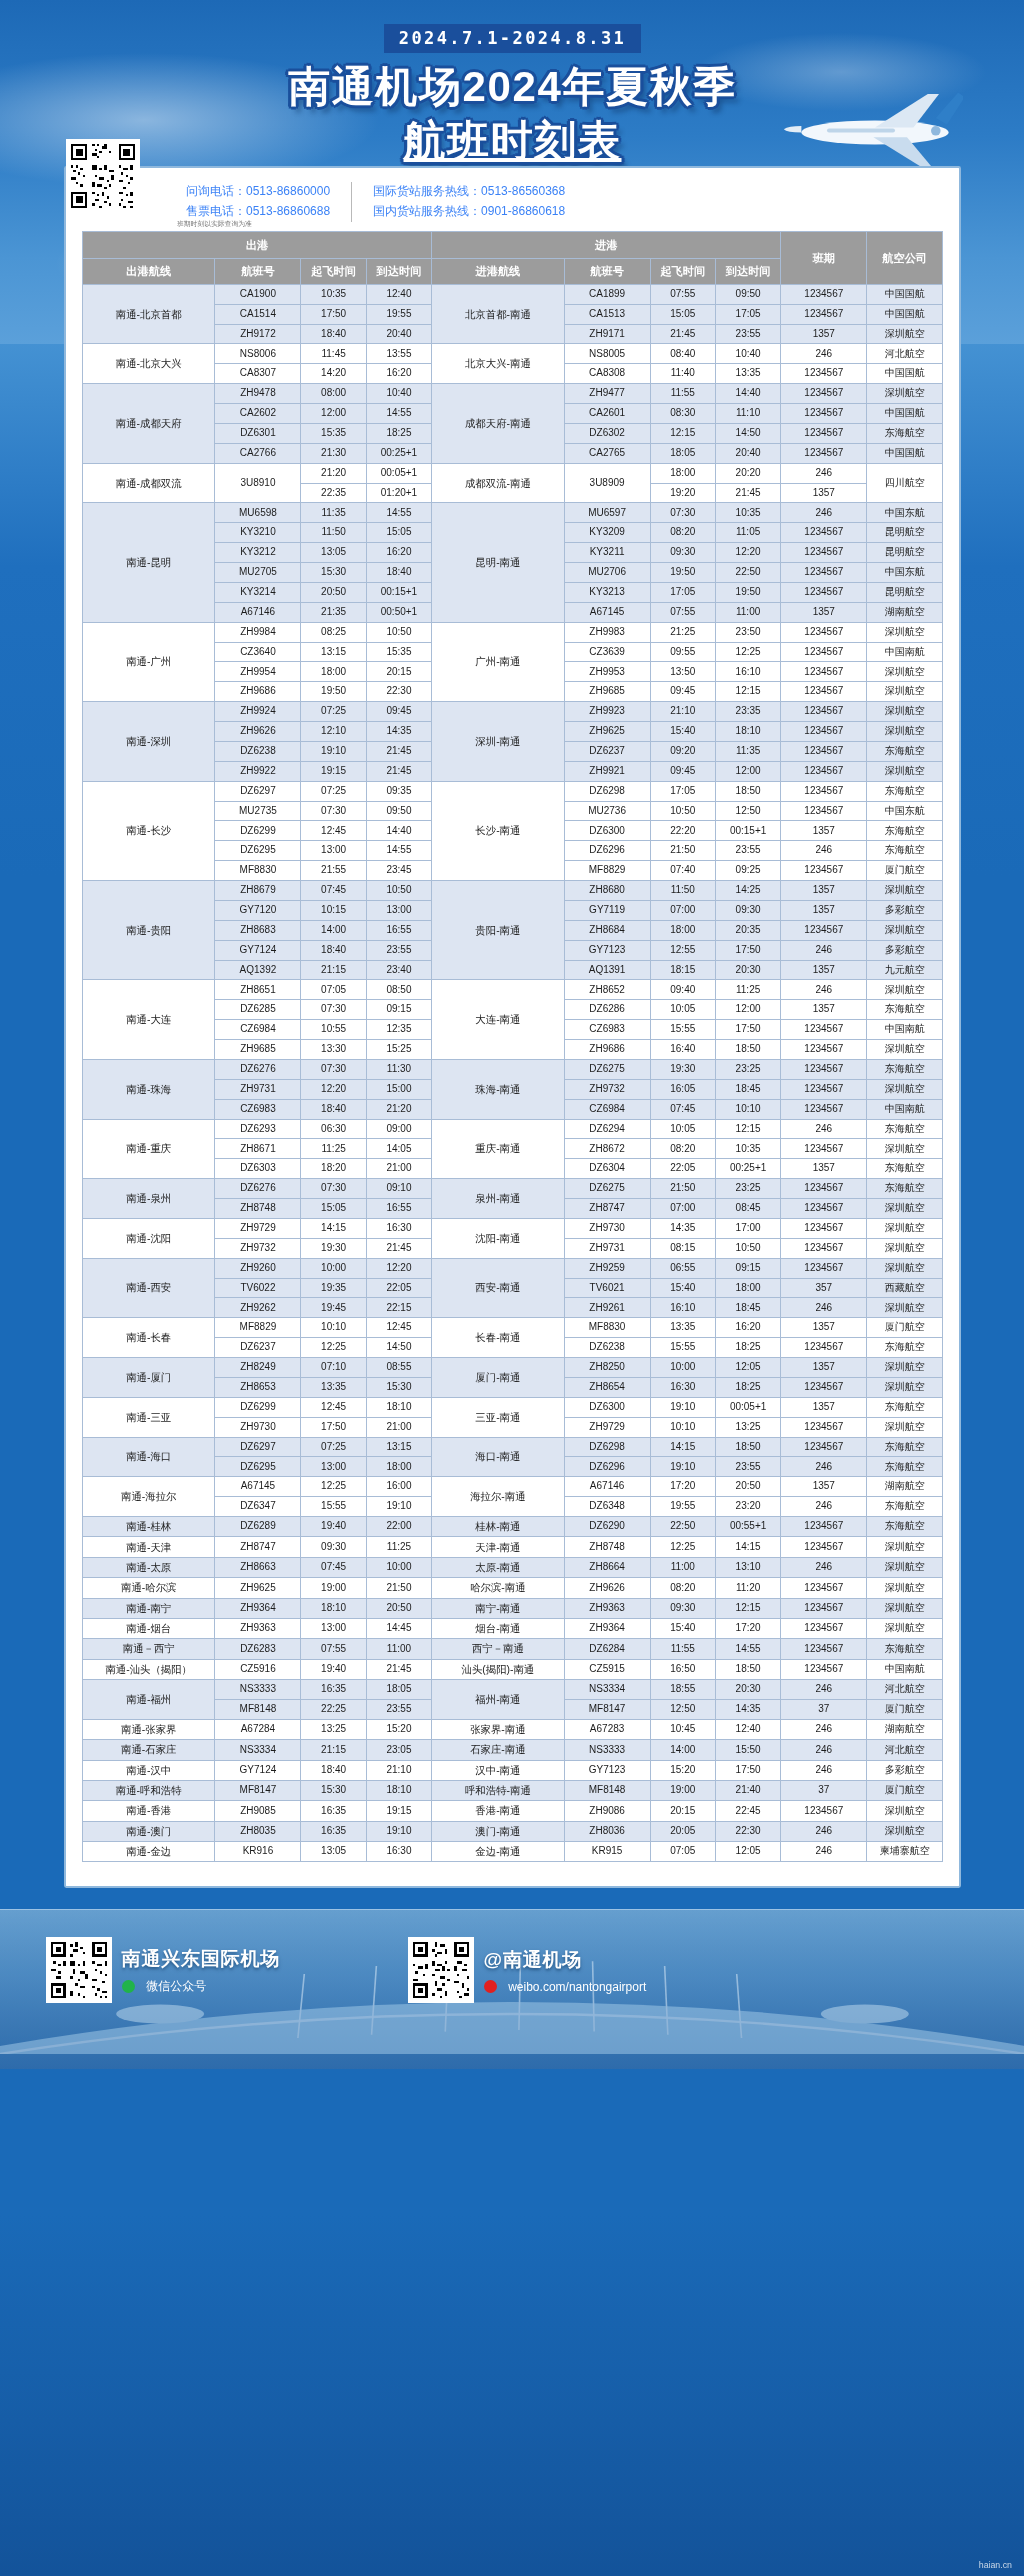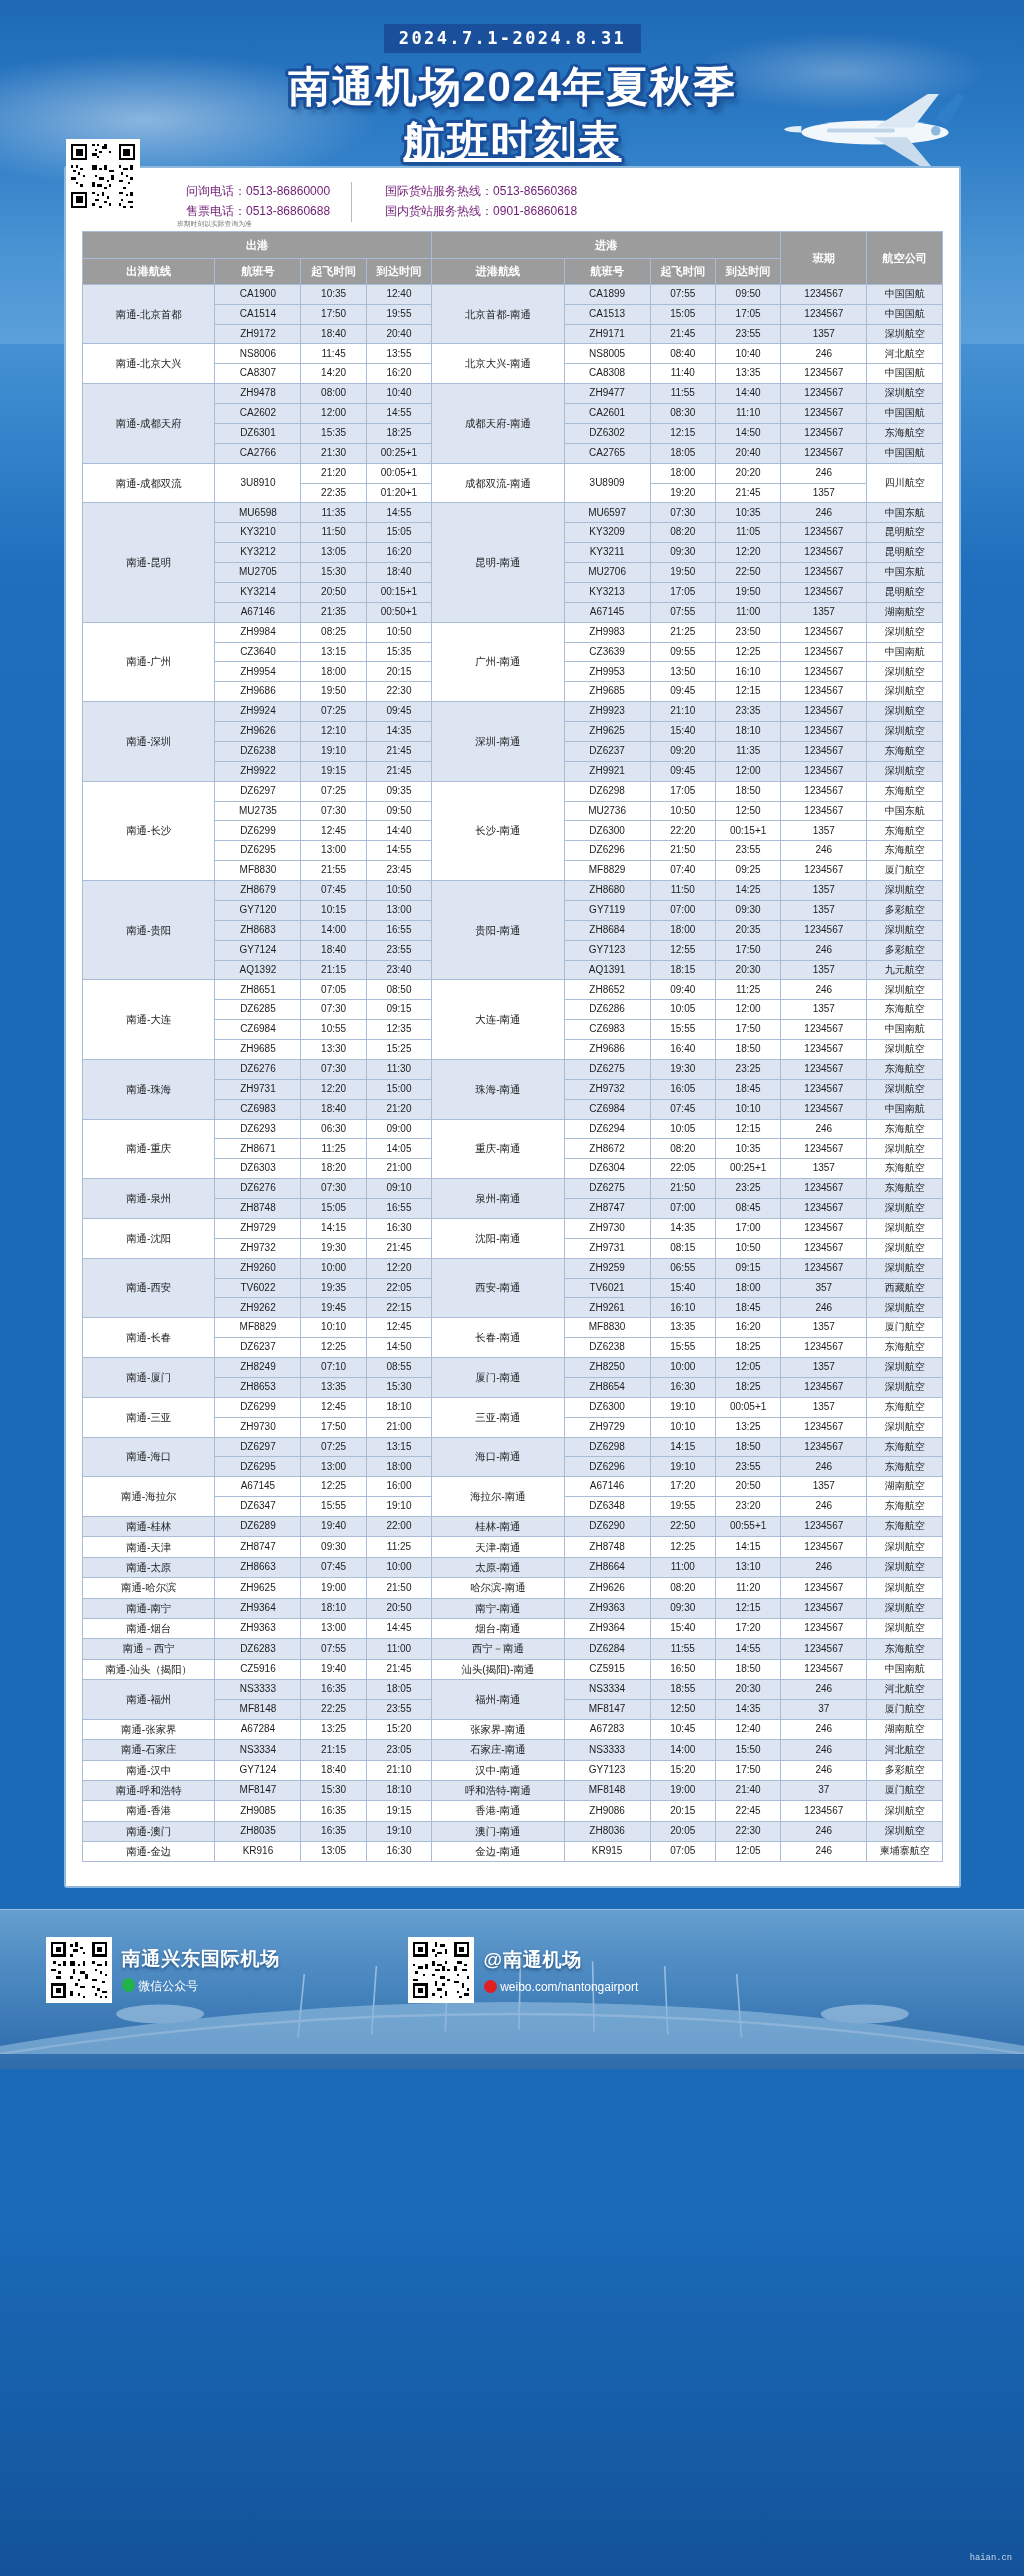--- a/index.html
+++ b/index.html
@@ -63,22 +63,22 @@
   .card {
     position:relative; z-index:4;
     margin:0 auto; width:897px;
     background:#ffffff;
     border:2.4px solid #8fb8dd;
     border-radius:2.4px;
     padding:14.4px 16px 24px;
     margin-top:-38px;
   }
   .contact {
-    display:flex; gap:12px; margin-left:96px; margin-bottom:9.6px;
-    font-size:12px; color:#701a75; line-height:1.65;
+    display:flex; gap:0; margin-left:96px; margin-bottom:9.6px;
+    font-size:12px; color:#3b82f6; line-height:1.65;
   }
   .contact .col { padding:0 21px; }
   .contact .col:first-child { border-right:0.8px solid #b9b9b9; padding-left:8px;}
   .note { position:absolute; left:111px; top:51px; font-size:6.8px; color:#777; }
 
   table.sched { border-collapse:collapse; width:100%; font-size:10px; color:#1c1c1c; }
   table.sched th, table.sched td {
     border:0.8px solid #a8bcd6; text-align:center; padding:3.2px 1.6px; line-height:1.25;
     white-space:nowrap;
   }
@@ -100,30 +100,30 @@
     border-top:1.6px solid #9dc3e4;
   }
   .roof { position:absolute; left:0; top:16px; width:1025px; height:128px; overflow:hidden; opacity:.55;}
   .social { position:relative; display:flex; align-items:center; padding-top:27px; }
   .soc { display:flex; align-items:center; gap:9.6px; }
   .soc.left { margin-left:46px; }
   .soc.right { margin-left:128px; }
   .soc .qrimg { width:66px; height:66px; }
   .soc .lbl { color:#ffffff; }
   .soc .lbl .big { font-size:19px; font-weight:bold; text-shadow:0 1.6px 3.2px rgba(0,40,80,.55); letter-spacing:0.8px;}
-  .soc .lbl .small { font-size:12px; margin-top:6.4px; display:flex; align-items:flex-start; gap:3px;}
+  .soc .lbl .small { font-size:12px; margin-top:6.4px; display:flex; align-items:center; gap:11px;}
   .wechat-dot{width:13.6px;height:13.6px;border-radius:50%;background:#21b34a;display:inline-block;}
   .weibo-dot{width:13.6px;height:13.6px;border-radius:50%;background:#e02020;display:inline-block;}
   .slogan {
     position:relative; z-index:3; text-align:center; color:#ffffff;
     font-size:15px; letter-spacing:3.2px; padding:13px 0 17.6px;
     background:#13539a;
     text-shadow:0 1.6px 2.4px rgba(0,30,70,.5);
   }
-  .watermark{position:absolute; right:13px; bottom:13px; color:rgba(255,255,255,.75); font-size:8.8px; z-index:9;font-family:Liberation Mono, monospace;}
+  .watermark{position:absolute; right:13px; bottom:6px; color:rgba(255,255,255,.75); font-size:8.8px; z-index:9;}
 </style>
 </head>
 <body>
 
 <div class="poster">
   <div class="sky"></div>
 
   <div class="hdr">
     <div class="date-badge">2024.7.1-2024.8.31</div>
     <div class="title1">南通机场2024年夏秋季</div>

